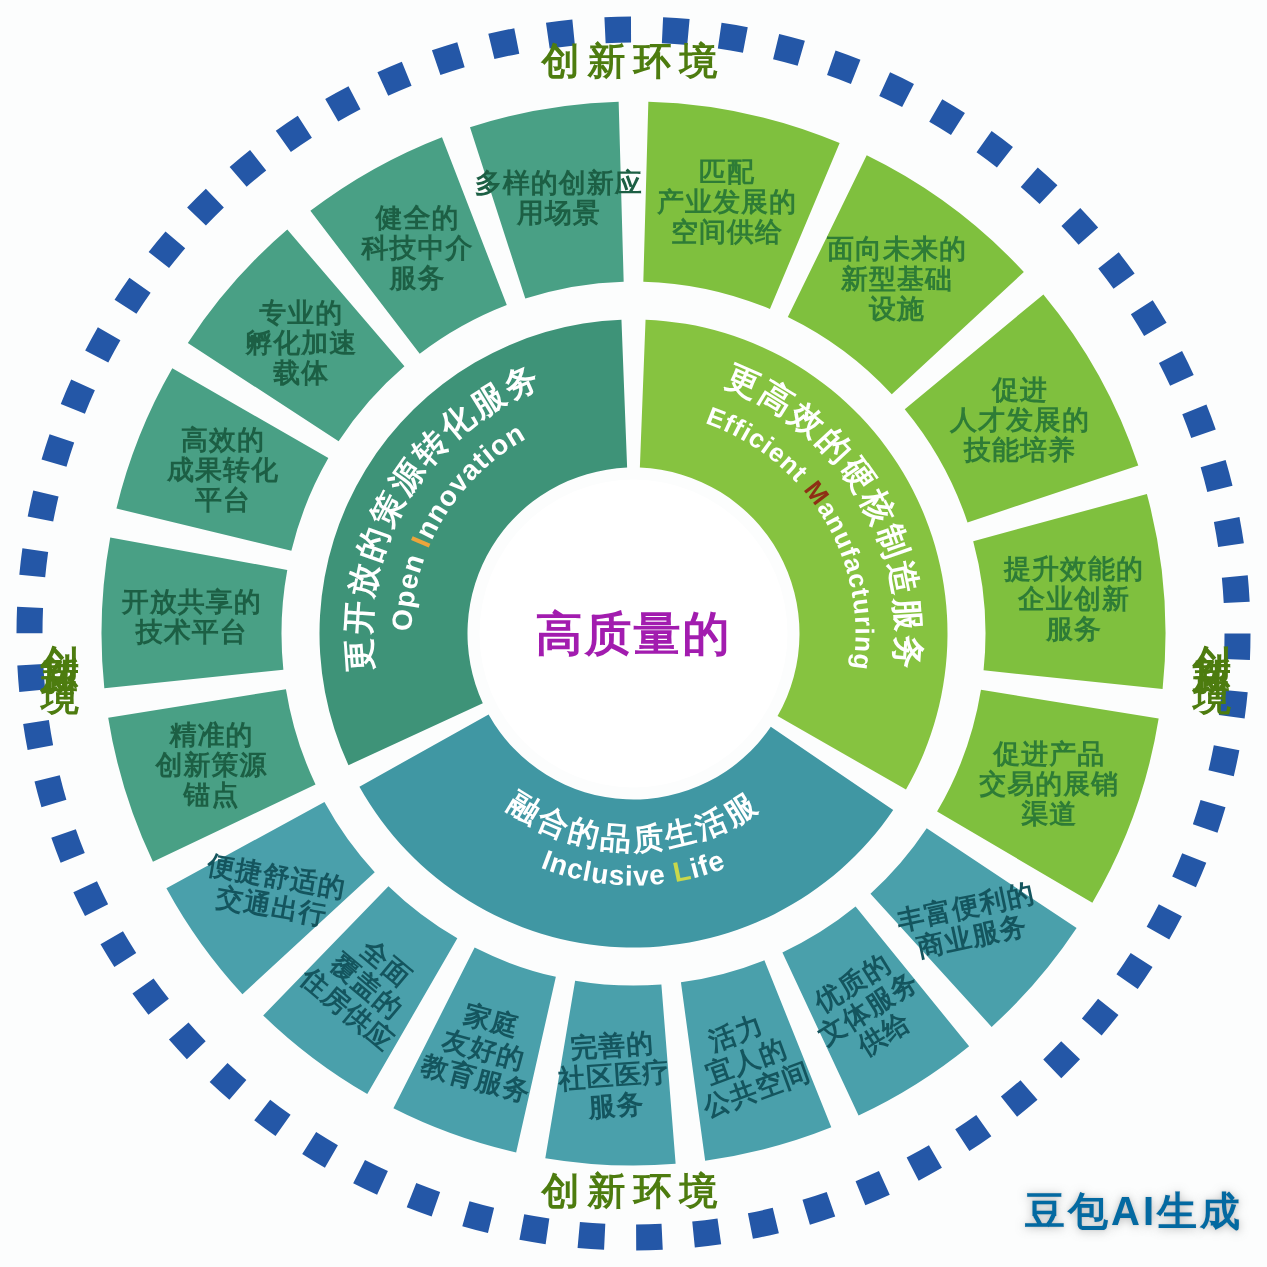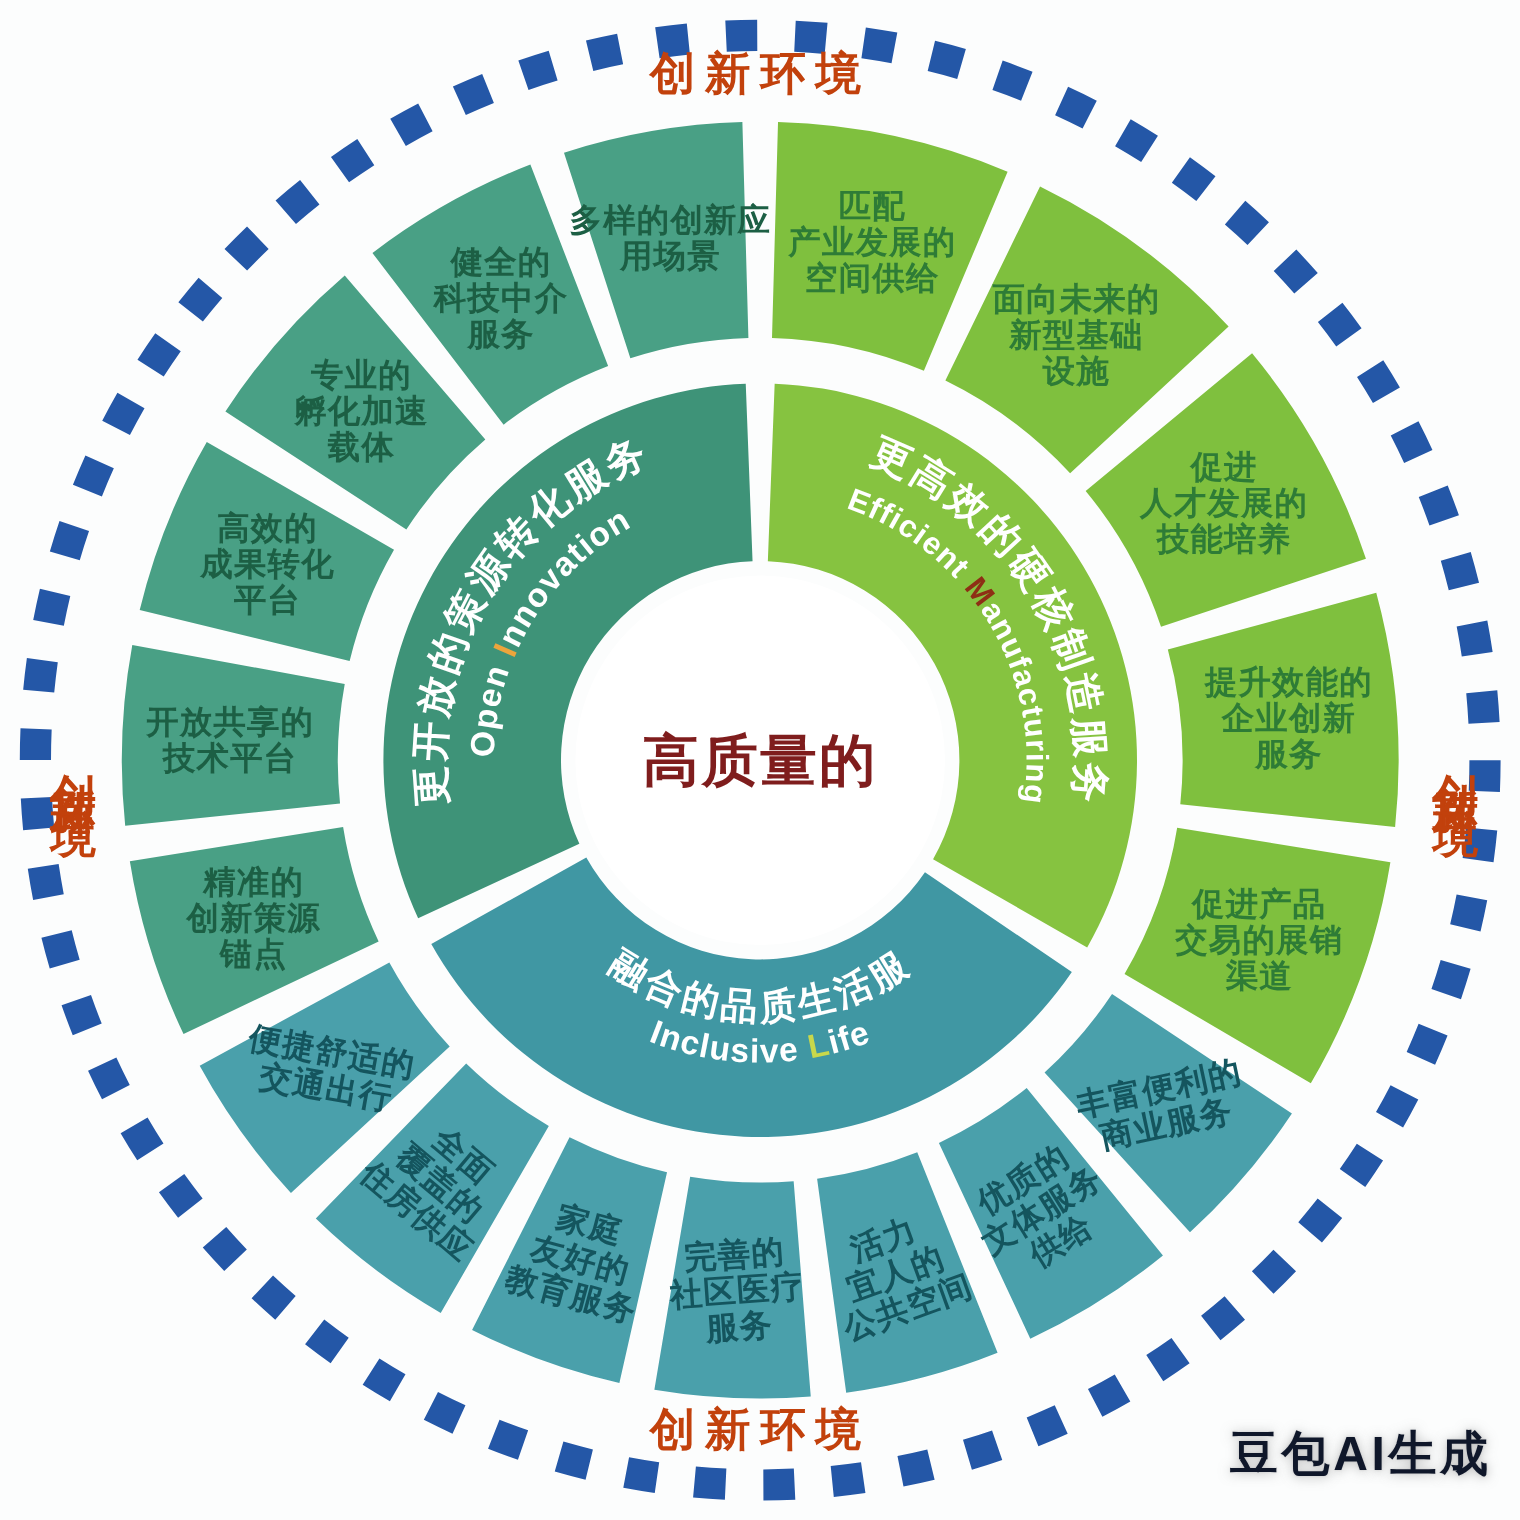--- a/index.html
+++ b/index.html
@@ -6,48 +6,48 @@
   .stage{
     position:relative;
     width:1267px;height:1267px;
     background:#fcfdfd;
     overflow:hidden;
     font-family:"Liberation Sans","DejaVu Sans",sans-serif;
   }
   svg{position:absolute;left:0;top:0;}
   .env-label{
     position:absolute;
-    color:#c2410c;
+    color:#4d7c0f;
     font-size:38px;
     font-weight:700;
     letter-spacing:8px;
     white-space:nowrap;
   }
   .env-top{left:50%;top:36px;transform:translateX(-50%);}
   .env-bottom{left:50%;top:1166px;transform:translateX(-50%);}
   .env-left{left:34px;top:50%;transform:translateY(-50%);writing-mode:vertical-rl;letter-spacing:10px;}
   .env-right{left:1186px;top:50%;transform:translateY(-50%);writing-mode:vertical-rl;letter-spacing:10px;}
   .center-title{
     position:absolute;left:50%;top:50%;
     transform:translate(-50%,-50%);
     text-align:center;
-    color:#7f1d1d;
+    color:#a21caf;
     font-size:47px;
     font-weight:900;
     line-height:1.16;
     letter-spacing:2px;
     white-space:nowrap;
   }
   .watermark{
     position:absolute;
     right:24px;bottom:28px;
     font-size:40px;
     font-weight:700;
     letter-spacing:3px;
-    color:#0f172a;
+    color:#0369a1;
     text-shadow:0 1px 10px rgba(110,110,110,.5), 0 0 2px rgba(150,150,150,.35);
   }
 </style>
 </head>
 <body>
 
 <div class="stage">
 
   <svg id="wheel" width="1267" height="1267" viewBox="0 0 1267 1267">
       <defs>

